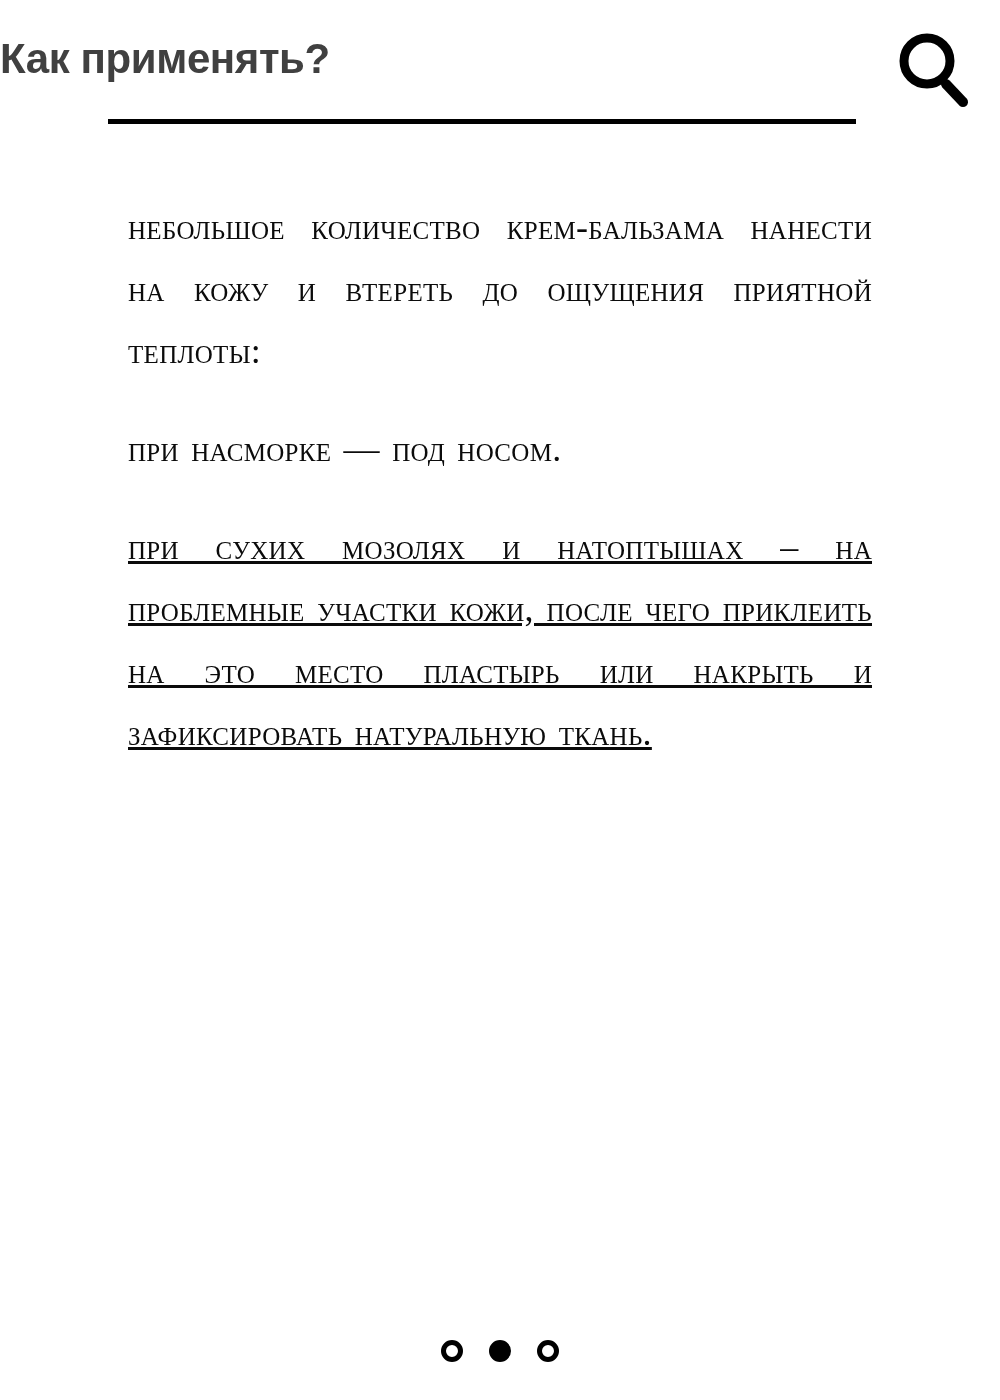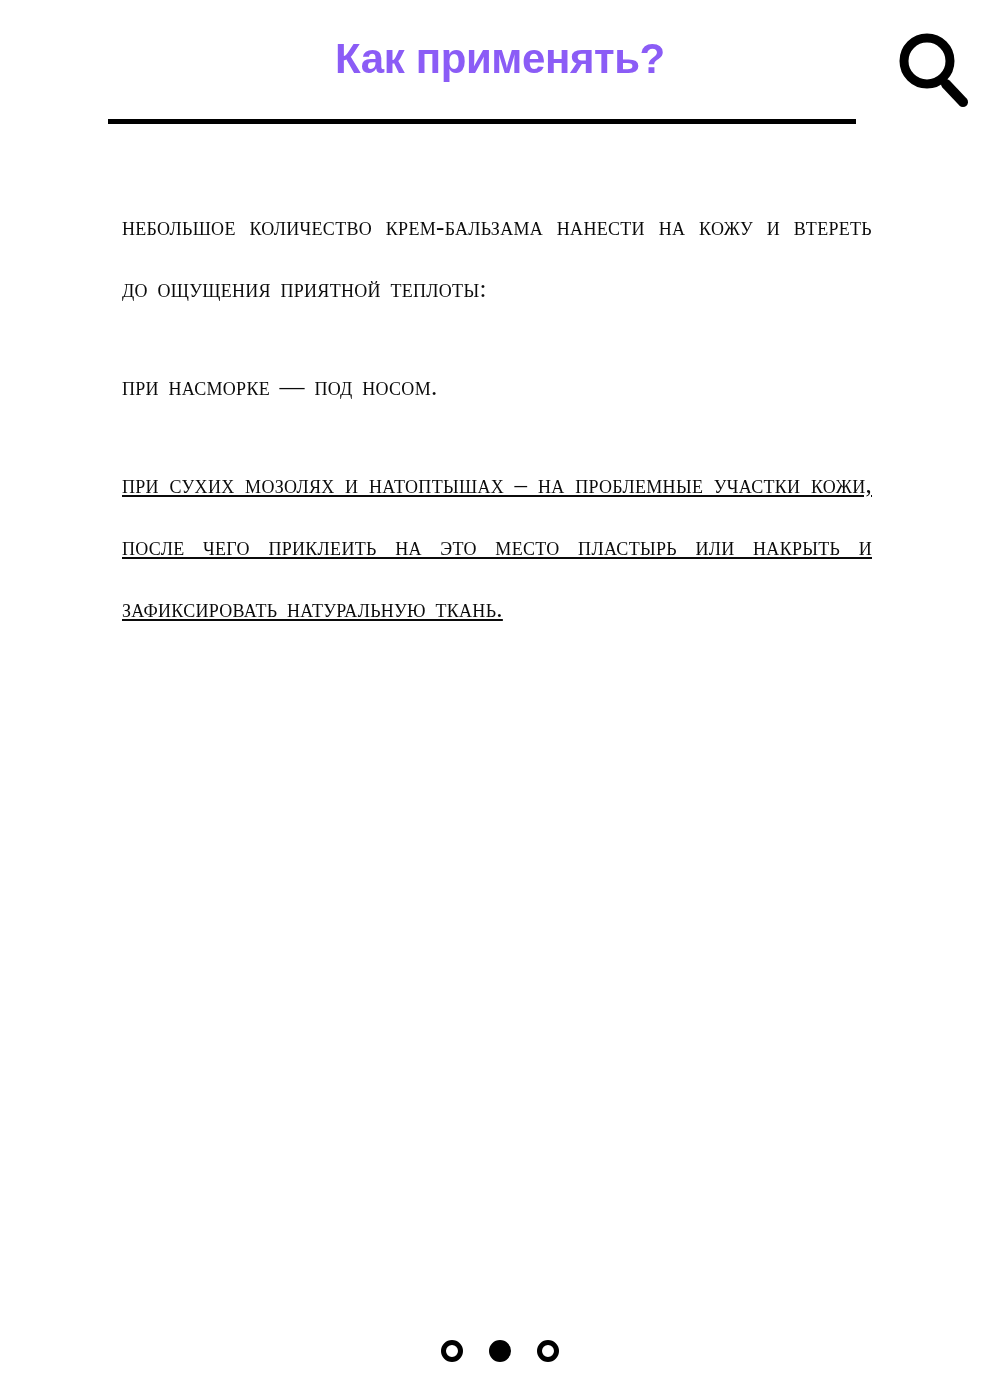--- a/index.html
+++ b/index.html
@@ -27,26 +27,25 @@
   .header {
     position: relative;
     height: 135px;
   }
 
   .page-title {
     position: absolute;
     left: 0;
     right: 0;
     top: 38px;
-    text-align: center;
     font-family: "Liberation Sans", sans-serif;
     font-size: 42px;
     font-weight: bold;
     letter-spacing: -0.4px;
-    color: #8b5cf6;
+    color: #404040;
     line-height: 1;
   }
 
   .search-icon-wrap {
     position: absolute;
     right: 28px;
     top: 30px;
     width: 76px;
     height: 78px;
   }
@@ -68,30 +67,30 @@
   
   .content {
     position: absolute;
     left: 120px;
     top: 196px;
     width: 752px;
   }
 
   .para {
     font-family: "Liberation Serif", "Liberation Sans", serif;
-    font-size: 25px;
+    font-size: 36px;
     line-height: 62px;
     font-variant: small-caps;
     text-transform: lowercase;
     text-align: justify;
     text-justify: inter-word;
     word-spacing: 3px;
     letter-spacing: 0.3px;
     color: #0b0b0b;
-    margin: 0 0 36px 2px;
+    margin: 0 0 36px 8px;
     hyphens: none;
   }
   .para:last-of-type {
     margin-bottom: 0;
     text-decoration: underline;
   }
   
   .para.justify-all {
     text-align-last: auto;
   }

